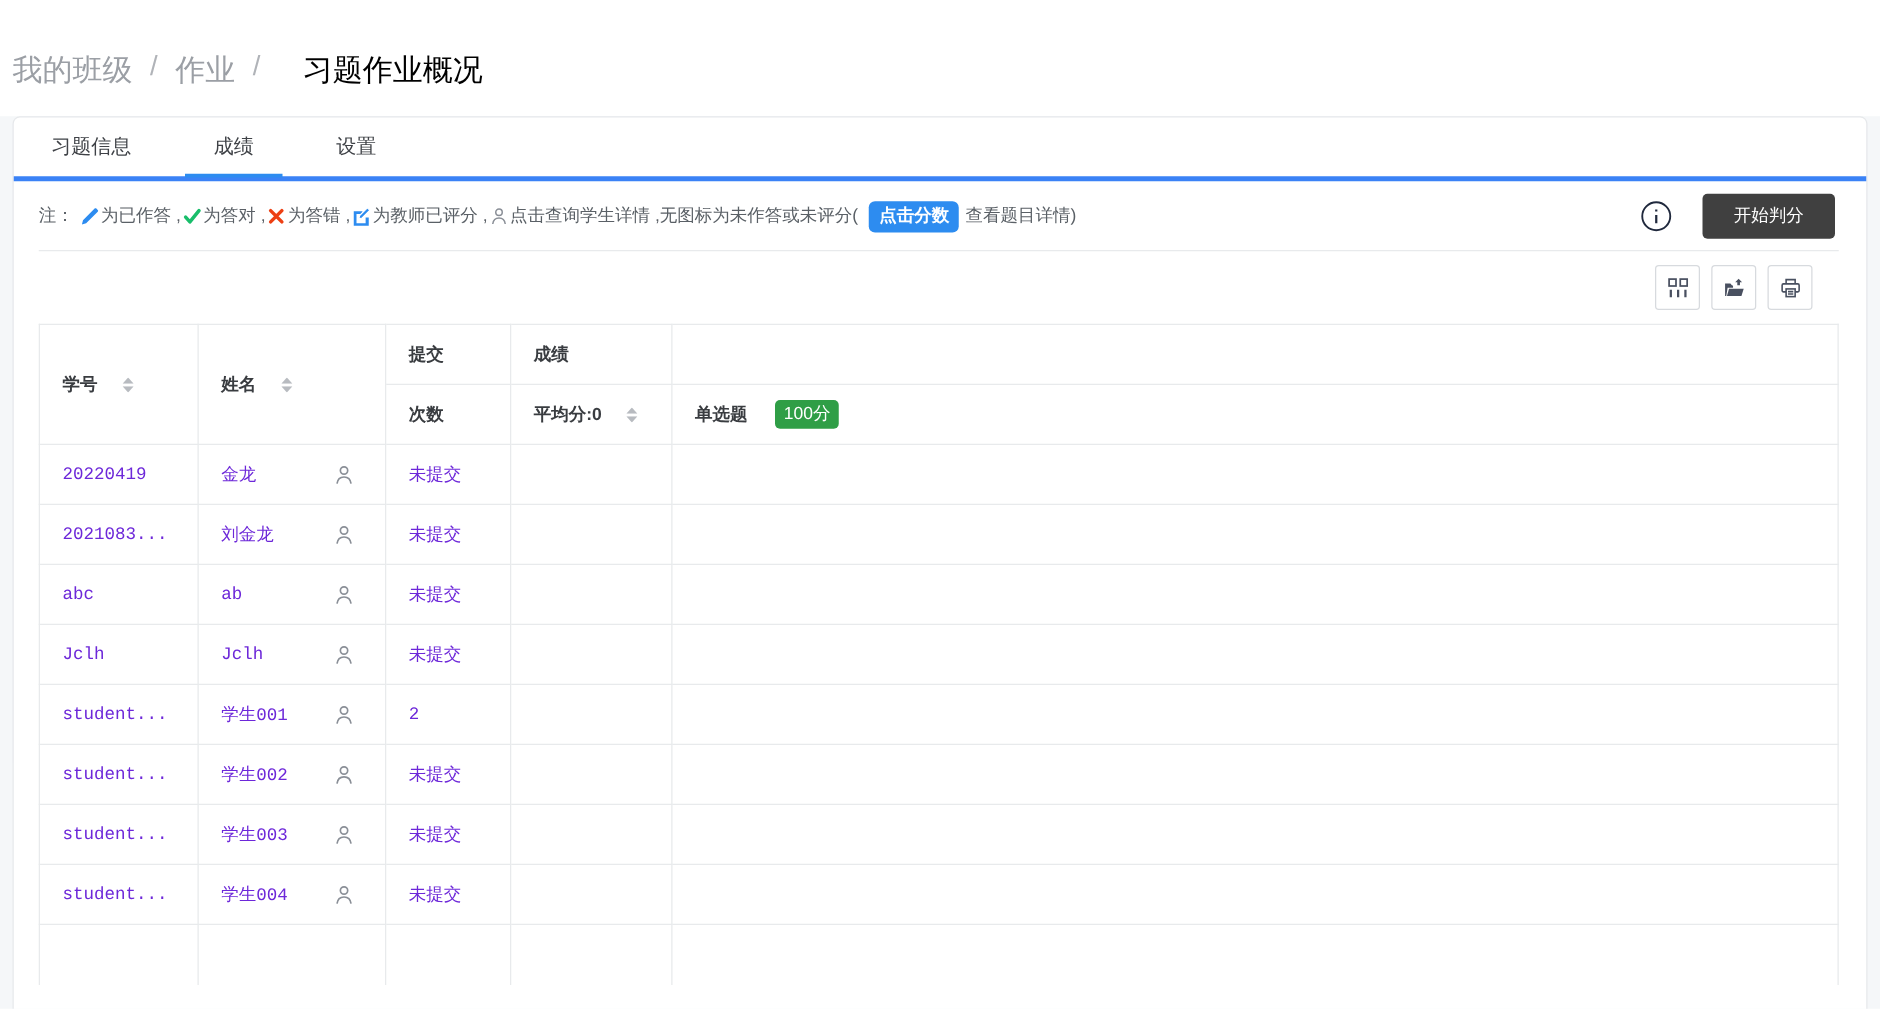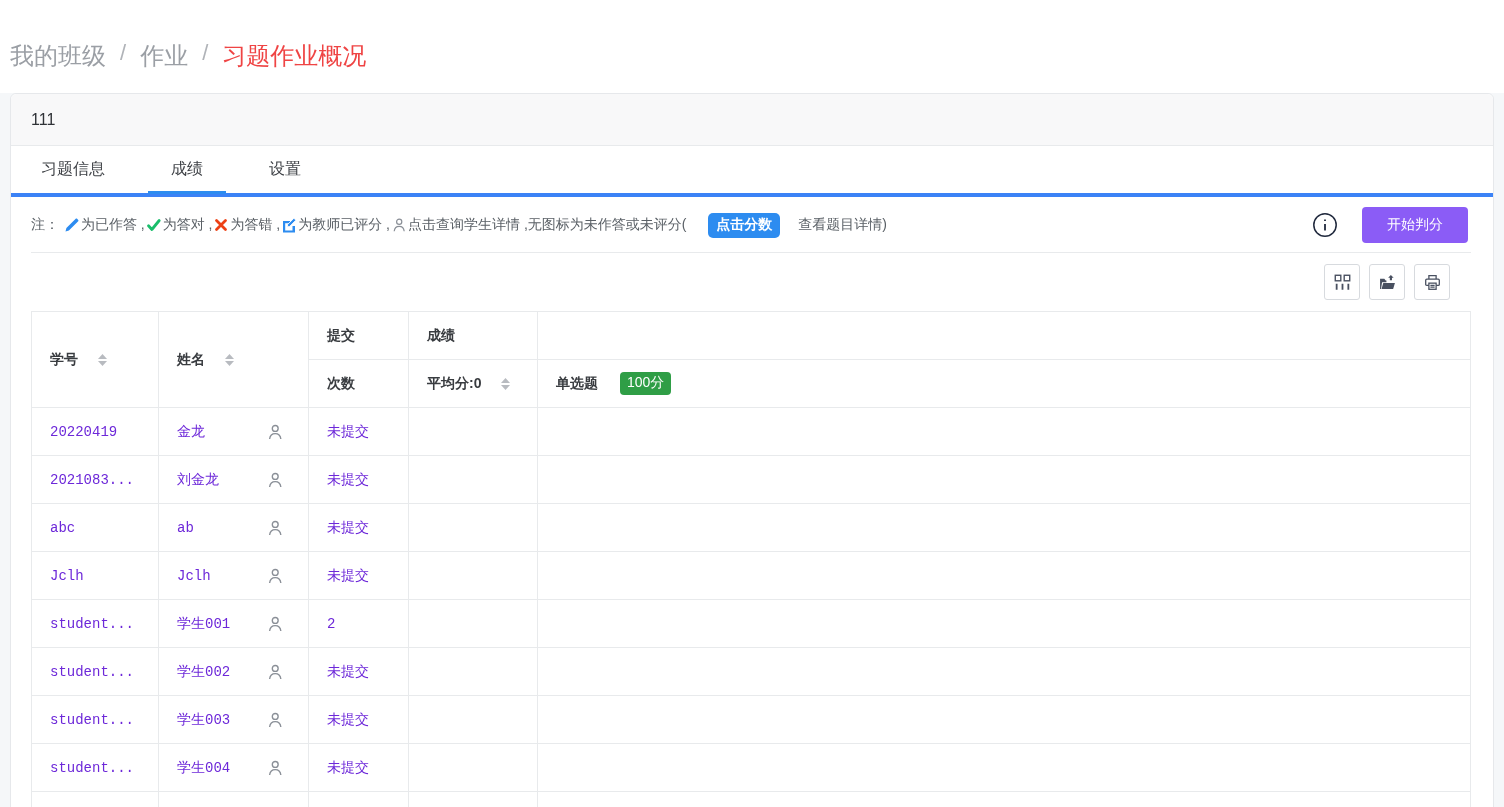--- a/index.html
+++ b/index.html
@@ -13,21 +13,21 @@
   
   .top-strip {
     position:absolute; left:0; top:0; width:1504px; height:93px;
     background:#ffffff;
   }
   .breadcrumb {
     position:absolute; left:10px; top:40px;
     font-size:24px; color:#9b9fa5; display:flex; align-items:flex-start; gap:14px;
   }
   .breadcrumb .crumb { color:#9b9fa5; cursor:pointer; }
-  .breadcrumb .crumb.current { color:#ef4444; cursor:default; }
+  .breadcrumb .crumb.current { color:#000000; cursor:default;margin-left:20px; }
   .breadcrumb .sep { color:#b0b3b8; font-size:22px; }
   
   .card {
     position:absolute; left:10px; top:93px; width:1484px; height:760px;
     background:#ffffff;
     border:1px solid #e6e8eb;
     border-radius:6px 6px 0 0;
   }
   .card-header {
     height:52px; line-height:51px;
@@ -64,30 +64,30 @@
     font-size:14px; color:#5a6066;
   }
   .note-row::after {
     content:""; position:absolute; left:20px; right:22px; bottom:0;
     border-bottom:1px solid #e8eaec;
   }
   .note-line { display:flex; align-items:center; white-space:pre; }
   .note-line .nicon { display:inline-flex; width:16px; height:16px; margin:0 1px; vertical-align:-2px; }
   .score-chip {
     display:inline-block; background:#2d8cf0; color:#fff; font-weight:bold;
-    font-size:14px; padding:3px 8px 4px; border-radius:5px; margin:0 18px;
+    font-size:14px; padding:3px 8px 4px; border-radius:5px; margin:0 5px;
   }
   .note-controls {
     position:absolute; right:25px; top:10px; height:36px;
     display:flex; align-items:center; gap:24px;
   }
   .info-btn { width:26px; height:26px; cursor:pointer; display:flex; }
   .grade-btn {
     height:36px; min-width:106px; padding:0 24px;
-    background:#8b5cf6; border:none; border-radius:4px;
+    background:#404040; border:none; border-radius:4px;
     color:#ffffff; font-size:14px; cursor:pointer;
     font-family:inherit;
   }
   
   .toolbar-row {
     height:58px; display:flex; align-items:center; justify-content:flex-end;
     padding-right:43px; gap:9px;
   }
   .tool-btn {
     width:36px; height:36px; background:#fff;
@@ -136,21 +136,20 @@
     <span class="crumb">我的班级</span>
     <span class="sep">/</span>
     <span class="crumb">作业</span>
     <span class="sep">/</span>
     <span class="crumb current">习题作业概况</span>
   </div>
 </div>
 
 <div class="card">
 
-  <div class="card-header">111</div>
 
   <div class="tab-bar">
     <div class="tab">习题信息</div>
     <div class="tab active">成绩</div>
     <div class="tab">设置</div>
   </div>
 
   <div class="note-row">
     <div class="note-line"><span>注： </span><span class="nicon"><svg viewBox="0 0 16 16" fill="#2d8cf0">
             <path d="M1.5 14.5l.9-3.4 9.3-9.3c.4-.4 1-.4 1.4 0l1.1 1.1c.4.4.4 1 0 1.4l-9.3 9.3z"></path>

